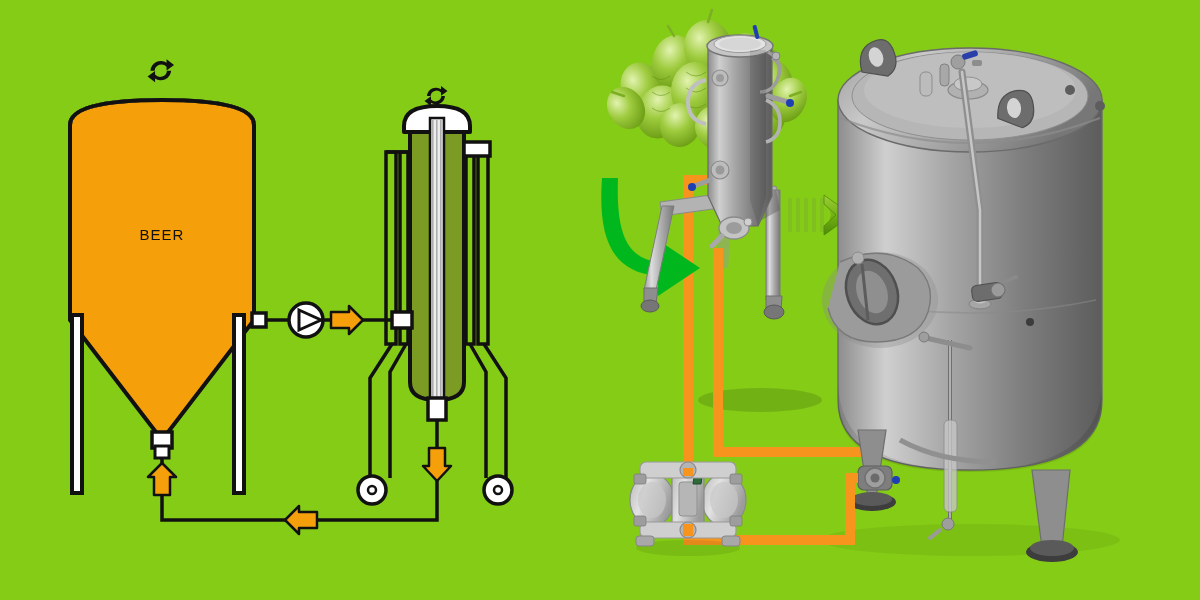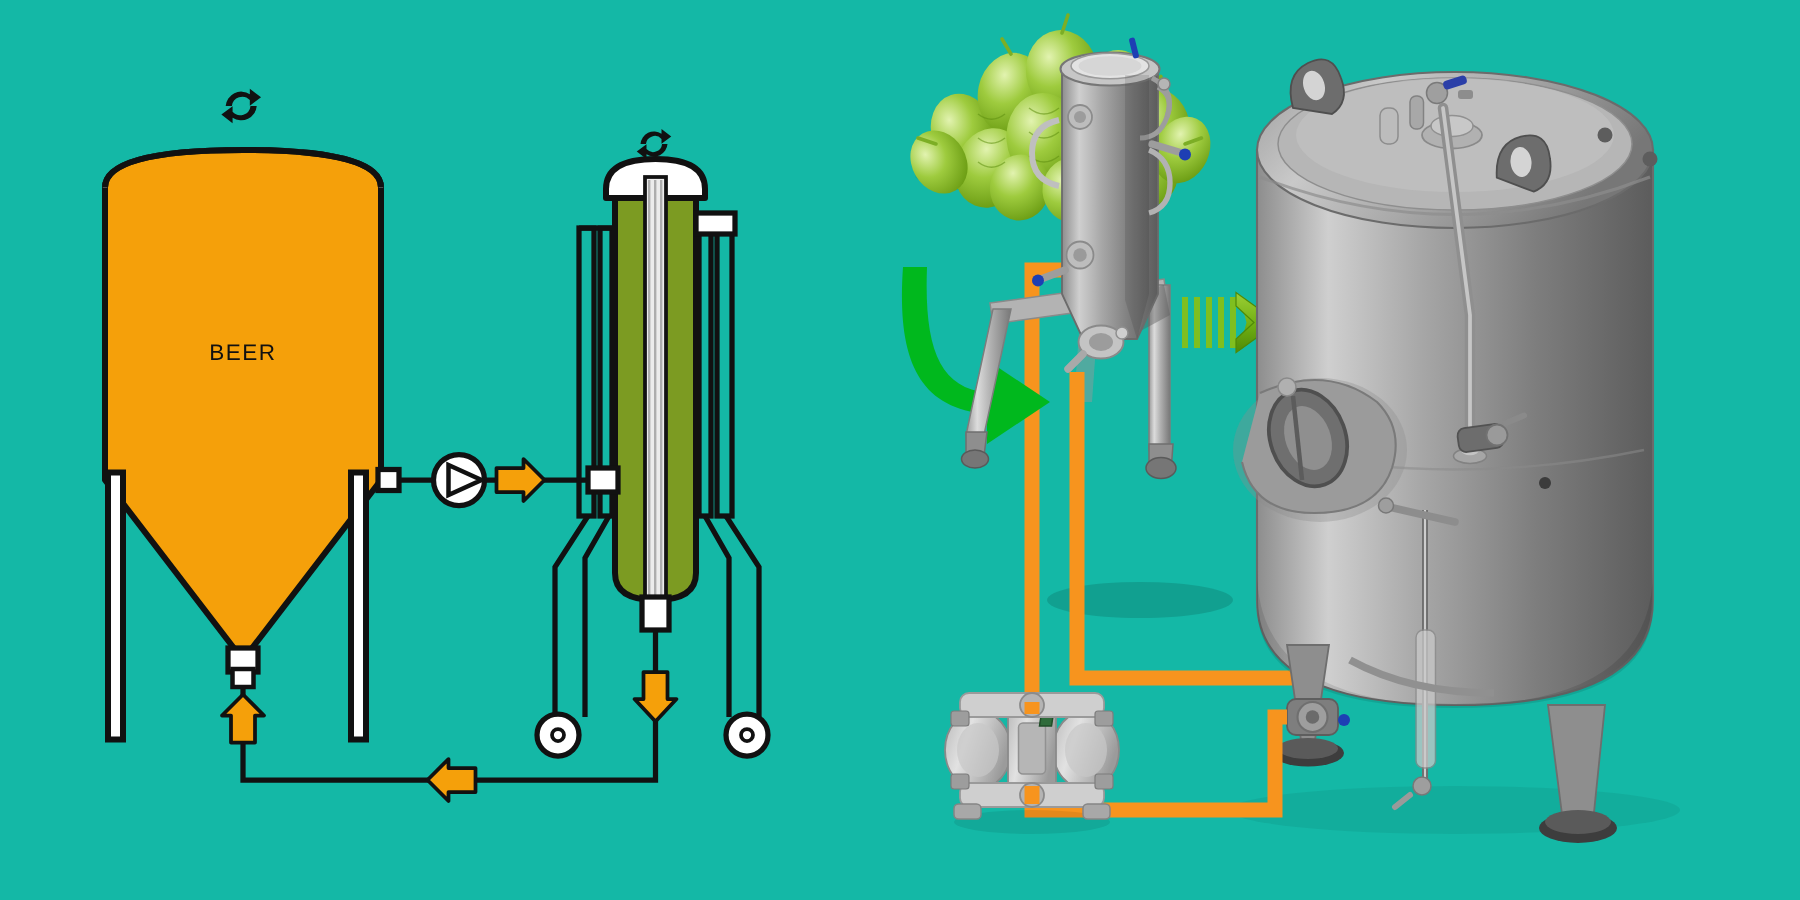--- a/index.html
+++ b/index.html
@@ -1,19 +1,19 @@
 <!DOCTYPE html>
 <html><head>
 <meta charset="utf-8">
 <title>Dry Hopping Diagram</title>
 <style>
   html,body{margin:0;padding:0;background:#ffffff;}
   body{width:1200px;height:600px;overflow:hidden;
        font-family:"Liberation Sans","DejaVu Sans",sans-serif;}
-  #stage{position:relative;width:1200px;height:600px;background:#14b8a6;}
+  #stage{position:relative;width:1200px;height:600px;background:#84cc16;}
   .panel{position:absolute;top:0;height:600px;}
   #schematic{left:0;width:600px;}
   #photo{left:600px;width:600px;}
   svg{display:block;}
   .lbl{font-family:"Liberation Sans","DejaVu Sans",sans-serif;}
 </style>
 </head>
 <body>
 
 <div id="stage">

